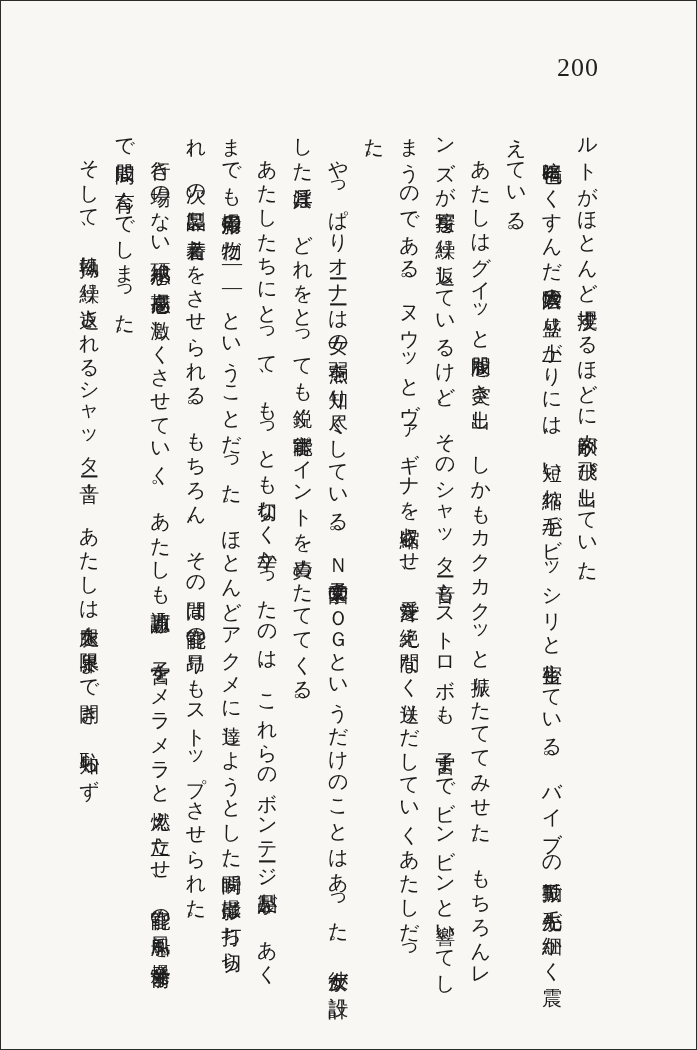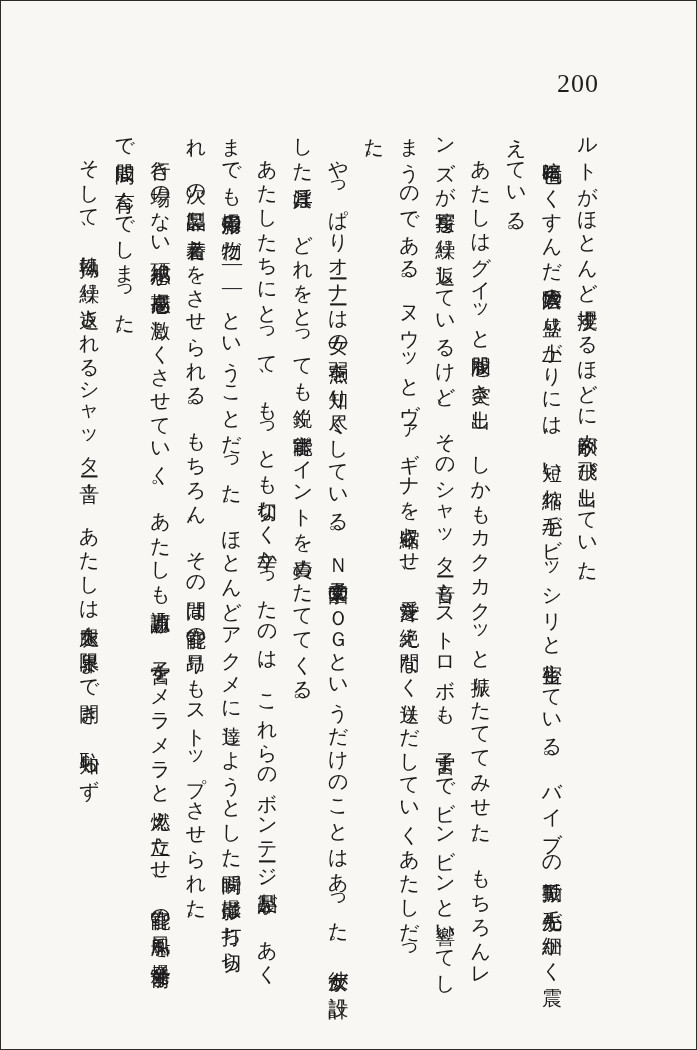--- a/index.html
+++ b/index.html
@@ -13,21 +13,21 @@
     height: 1050px;
     box-sizing: border-box;
     background: #f8f7f4;
     border: 1px solid #2b2b28;
     overflow: hidden;
     font-family: "Liberation Serif", "DejaVu Serif", serif;
     color: #1c1c1c;
   }
   .page-number {
     position: absolute;
-    top: 68px;
+    top: 52px;
     left: 556px;
     font-size: 26px;
     letter-spacing: 1px;
     color: #1f1f1f;
   }
   .text-block {
     position: absolute;
     top: 123px;
     right: 91px;
     height: 864px;

